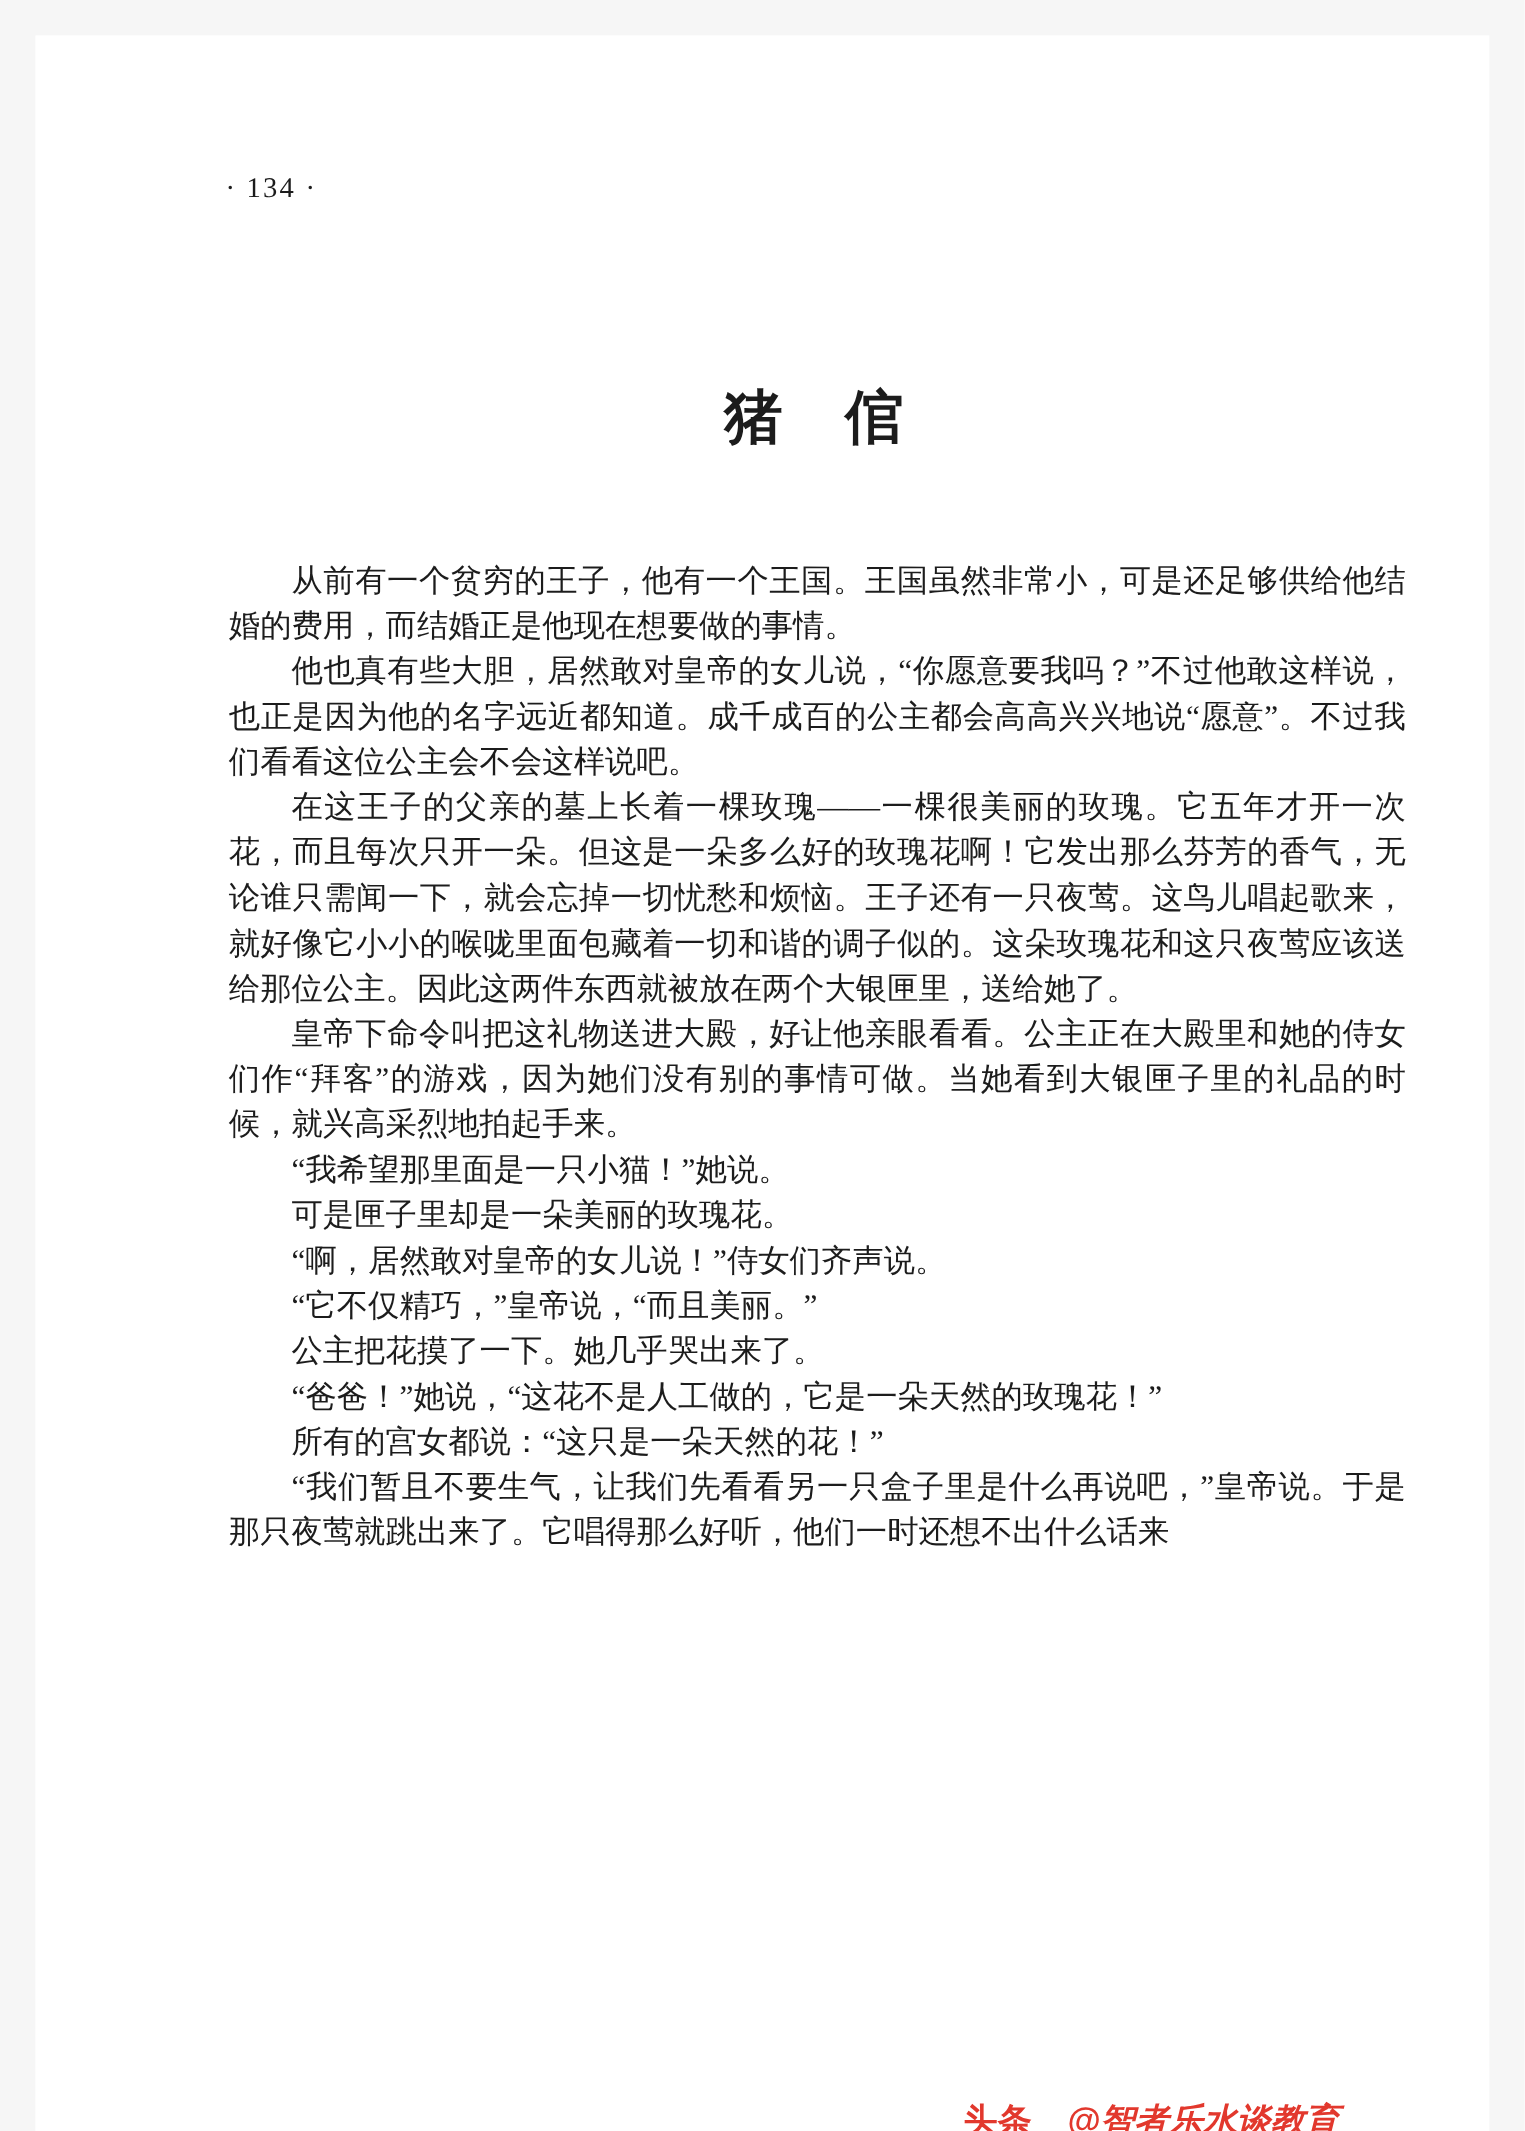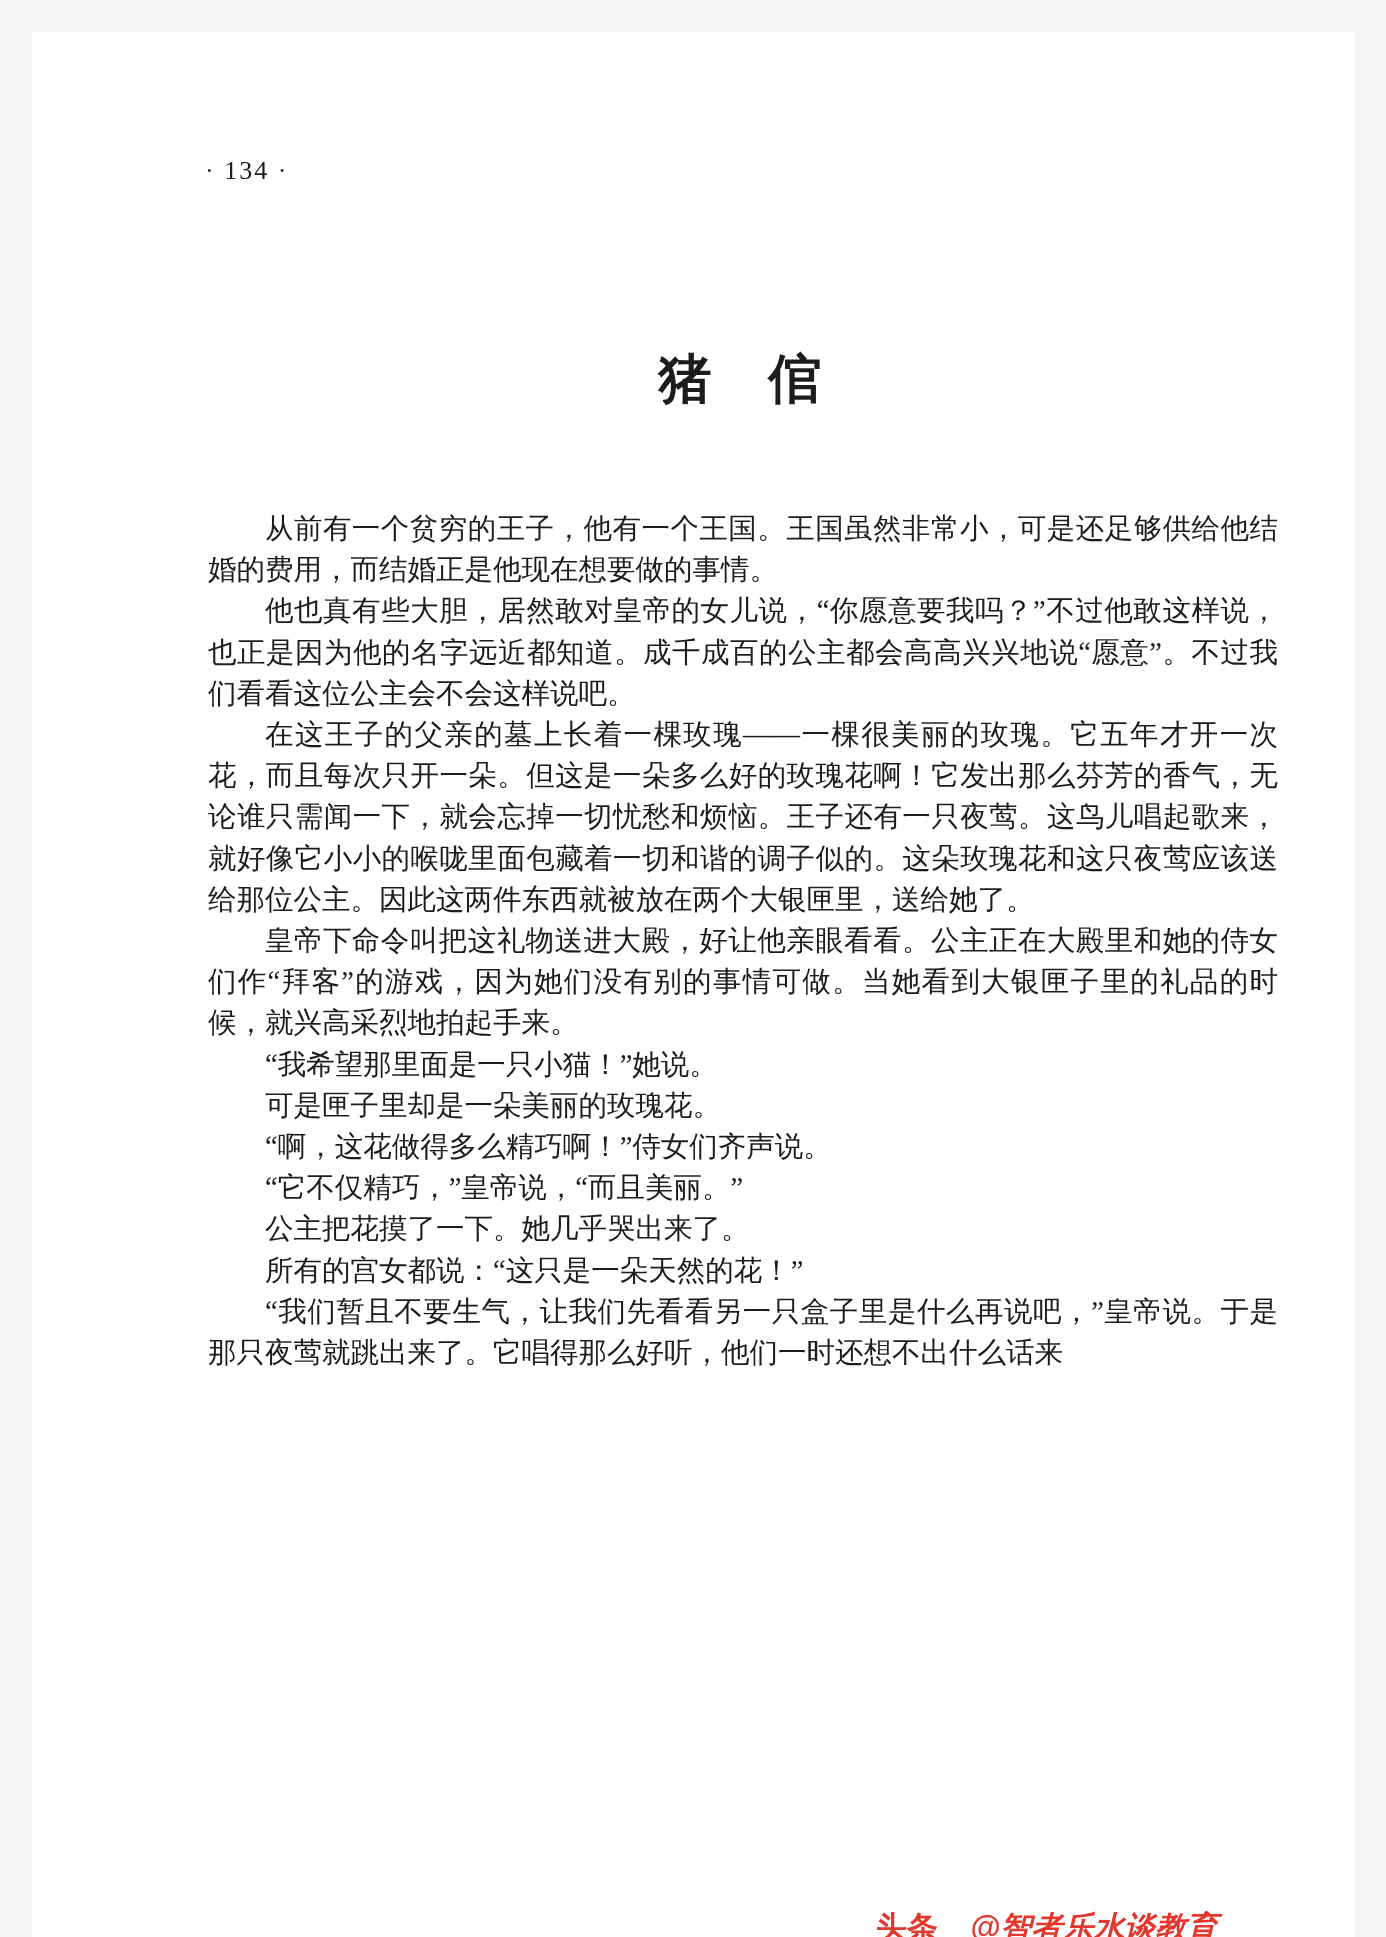--- a/index.html
+++ b/index.html
@@ -69,23 +69,24 @@
 
   <h1 class="chapter-title">猪　倌</h1>
 
   <div class="chapter-body">
     <p>从前有一个贫穷的王子，他有一个王国。王国虽然非常小，可是还足够供给他结婚的费用，而结婚正是他现在想要做的事情。</p>
     <p>他也真有些大胆，居然敢对皇帝的女儿说，“你愿意要我吗？”不过他敢这样说，也正是因为他的名字远近都知道。成千成百的公主都会高高兴兴地说“愿意”。不过我们看看这位公主会不会这样说吧。</p>
     <p>在这王子的父亲的墓上长着一棵玫瑰——一棵很美丽的玫瑰。它五年才开一次花，而且每次只开一朵。但这是一朵多么好的玫瑰花啊！它发出那么芬芳的香气，无论谁只需闻一下，就会忘掉一切忧愁和烦恼。王子还有一只夜莺。这鸟儿唱起歌来，就好像它小小的喉咙里面包藏着一切和谐的调子似的。这朵玫瑰花和这只夜莺应该送给那位公主。因此这两件东西就被放在两个大银匣里，送给她了。</p>
     <p>皇帝下命令叫把这礼物送进大殿，好让他亲眼看看。公主正在大殿里和她的侍女们作“拜客”的游戏，因为她们没有别的事情可做。当她看到大银匣子里的礼品的时候，就兴高采烈地拍起手来。</p>
     <p>“我希望那里面是一只小猫！”她说。</p>
     <p>可是匣子里却是一朵美丽的玫瑰花。</p>
-    <p>“啊，这花做得多么精巧啊！”侍女们齐声说。</p>
+    <p>“啊，居然敢对皇帝的女儿说！”侍女们齐声说。</p>
     <p>“它不仅精巧，”皇帝说，“而且美丽。”</p>
     <p>公主把花摸了一下。她几乎哭出来了。</p>
+    <p>“爸爸！”她说，“这花不是人工做的，它是一朵天然的玫瑰花！”</p>
     <p>所有的宫女都说：“这只是一朵天然的花！”</p>
     <p>“我们暂且不要生气，让我们先看看另一只盒子里是什么再说吧，”皇帝说。于是那只夜莺就跳出来了。它唱得那么好听，他们一时还想不出什么话来</p>
   </div>
 
   <div class="watermark">
     <span class="wm-logo">头条</span>
     <span class="wm-handle">@智者乐水谈教育</span>
   </div>
 
 </div>

